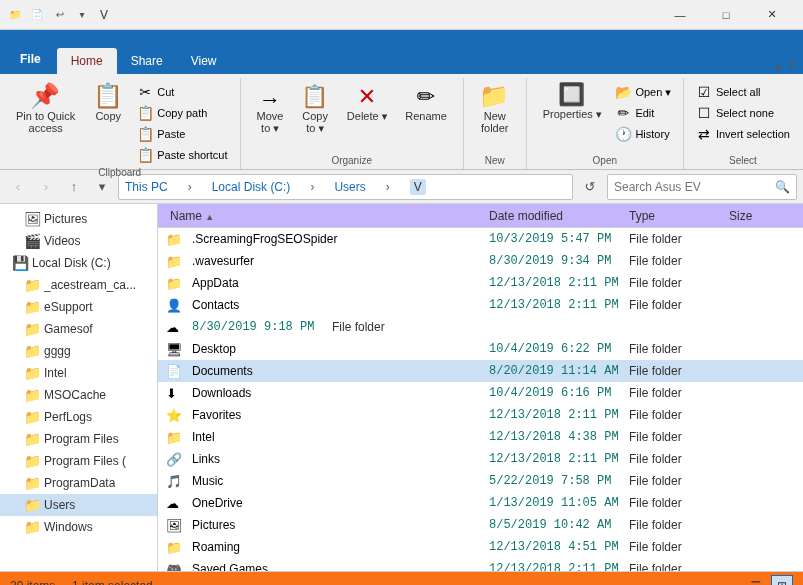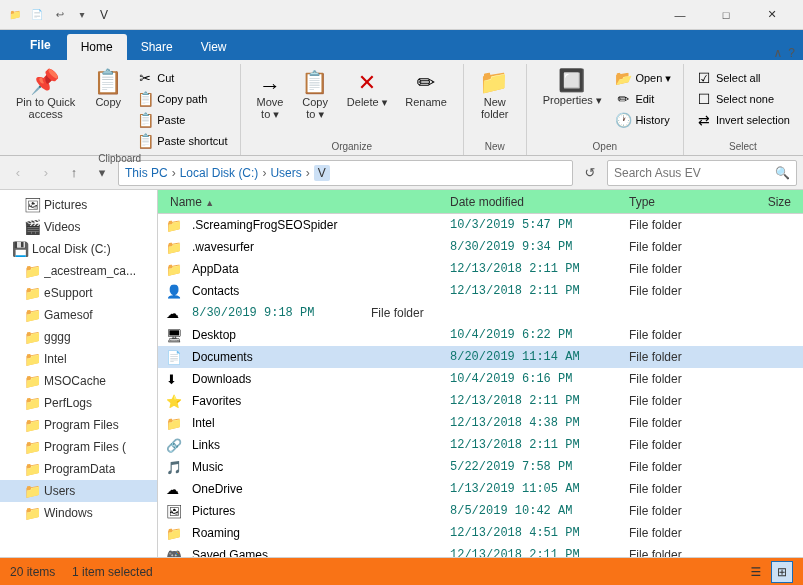--- a/index.html
+++ b/index.html
@@ -6,42 +6,42 @@
     body { width: 803px; height: 585px; font-family: 'Segoe UI', Arial, sans-serif; font-size: 12px; overflow: hidden; background: #f0f0f0; }
 
     
     .title-bar { height: 30px; background: #f0f0f0; display: flex; align-items: center; justify-content: space-between; padding: 0 8px; border-bottom: 1px solid #d0d0d0; }
     .title-bar-left { display: flex; align-items: center; gap: 6px; }
     .title-icon { width: 16px; height: 16px; display: flex; align-items: center; justify-content: center; font-size: 10px; color: #555; }
     .title-bar-controls { display: flex; }
     .title-control { width: 46px; height: 30px; display: flex; align-items: center; justify-content: center; font-size: 11px; color: #333; cursor: pointer; }
 
     
-    .ribbon-tabs { height: 30px; background: #1a6bb5; display: flex; align-items: flex-end; padding-left: 14px; }
+    .ribbon-tabs { height: 44px; background: #1a6bb5; display: flex; align-items: flex-end; padding-left: 4px; }
     .ribbon-tab { height: 26px; padding: 0 14px; display: flex; align-items: center; font-size: 12px; cursor: pointer; color: white; }
     .ribbon-tab.file { background: #1a6bb5; color: white; font-weight: 600; height: 30px; padding: 0 16px; }
-    .ribbon-tab.active { background: #f0f0f0; color: #000000; border-radius: 3px 3px 0 0; }
+    .ribbon-tab.active { background: #f0f0f0; color: #7f1d1d; border-radius: 3px 3px 0 0; }
 
     
     .ribbon { height: 96px; background: #f0f0f0; border-bottom: 1px solid #c0c0c0; display: flex; align-items: stretch; padding: 4px 0 0 0; }
     .ribbon-group { display: flex; flex-direction: column; align-items: center; border-right: 1px solid #d0d0d0; padding: 2px 8px 0 8px; position: relative; }
     .ribbon-group-label { font-size: 10px; color: #555; margin-top: auto; padding: 2px 0 3px; }
     .ribbon-buttons { display: flex; align-items: flex-start; gap: 2px; flex: 1; }
     .ribbon-btn-large { display: flex; flex-direction: column; align-items: center; padding: 4px 8px; cursor: pointer; border-radius: 3px; min-width: 44px; }
     .ribbon-btn-large .icon { font-size: 24px; line-height: 1; margin-bottom: 2px; }
     .ribbon-btn-large .label { font-size: 11px; color: #333; text-align: center; white-space: nowrap; }
     .ribbon-btn-small { display: flex; align-items: center; gap: 4px; padding: 2px 4px; cursor: pointer; border-radius: 2px; white-space: nowrap; font-size: 11px; height: 20px; }
     .ribbon-btn-small .s-icon { font-size: 14px; width: 16px; text-align: center; }
     .ribbon-btn-large-red .icon { color: #cc0000; }
 
     
     .address-bar { height: 34px; background: #f0f0f0; border-bottom: 1px solid #d0d0d0; display: flex; align-items: center; padding: 0 6px; gap: 4px; }
     .nav-btn { width: 24px; height: 24px; display: flex; align-items: center; justify-content: center; cursor: pointer; border-radius: 2px; color: #555; font-size: 13px; }
     .nav-btn.disabled { color: #bbb; cursor: default; }
-    .address-path { flex: 1; height: 26px; border: 1px solid #c0c0c0; background: white; display: flex; align-items: center; padding: 0 6px; border-radius: 2px; font-size: 12px; gap: 4px; }
+    .address-path { flex: 1; height: 26px; border: 1px solid #c0c0c0; background: white; display: flex; align-items: center; padding: 0 6px; border-radius: 2px; font-size: 12px; gap: 20px; }
     .path-item { color: #1a6bb5; cursor: pointer; }
     .path-sep { color: #666; }
     .path-current { color: #333; background: #cce0f5; padding: 1px 4px; border-radius: 2px; }
     .refresh-btn { width: 26px; height: 26px; display: flex; align-items: center; justify-content: center; cursor: pointer; color: #555; font-size: 13px; border: 1px solid transparent; }
     .search-box { width: 190px; height: 26px; border: 1px solid #c0c0c0; background: white; display: flex; align-items: center; padding: 0 6px; border-radius: 2px; gap: 4px; }
     .search-box input { border: none; outline: none; font-size: 12px; flex: 1; color: #999; background: transparent; }
     .search-icon { color: #666; font-size: 12px; }
 
     
     .main { display: flex; height: calc(585px - 30px - 30px - 96px - 34px - 28px); }
@@ -49,25 +49,25 @@
     
     .sidebar { width: 158px; border-right: 1px solid #d0d0d0; background: white; overflow-y: auto; overflow-x: hidden; padding: 4px 0; }
     .sidebar-item { display: flex; align-items: center; gap: 4px; padding: 2px 8px 2px 12px; cursor: pointer; white-space: nowrap; font-size: 12px; color: #333; height: 22px; }
     .sidebar-item.selected { background: #cce0f5; }
     .sidebar-item .si-icon { font-size: 14px; width: 16px; flex-shrink: 0; }
     .sidebar-item .si-label { font-size: 12px; overflow: hidden; text-overflow: ellipsis; }
     .sidebar-item.indent1 { padding-left: 24px; }
 
     
     .file-list { flex: 1; background: white; overflow-y: auto; overflow-x: hidden; }
-    .file-list-header { display: flex; align-items: center; background: #86efac; border-bottom: 1px solid #d0d0d0; height: 24px; font-size: 12px; color: #333; padding: 0 8px; }
+    .file-list-header { display: flex; align-items: center; background: #c4b5fd; border-bottom: 1px solid #d0d0d0; height: 24px; font-size: 12px; color: #333; padding: 0 8px; }
     .col-name { flex: 1; min-width: 0; padding: 0 4px; }
     .col-date { width: 140px; padding: 0 4px; }
-    .col-type { width: 100px; padding: 0 4px; margin-left: 39px; }
-    .col-size { width: 70px; padding: 0 4px; text-align: right; }
+    .col-type { width: 100px; padding: 0 4px; }
+    .col-size { width: 70px; padding: 0 4px; }
     .file-row { display: flex; align-items: center; height: 22px; padding: 0 8px; font-size: 12px; cursor: pointer; }
     .file-row.selected { background: #cce0f5; }
     .file-row .file-icon { width: 18px; flex-shrink: 0; font-size: 13px; margin-right: 4px; }
     .file-row .file-name { flex: 1; overflow: hidden; text-overflow: ellipsis; white-space: nowrap; }
     .file-row .file-date { width: 140px; color: #0f766e; white-space: nowrap; font-family: Liberation Mono, monospace; }
     .file-row .file-type { width: 100px; color: #333; }
     .file-row .file-size { width: 70px; color: #333; }
 
     
     .status-bar { height: 28px; background: #f97316; border-top: 1px solid #d0d0d0; display: flex; align-items: center; padding: 0 10px; justify-content: space-between; font-size: 12px; color: #333; }

